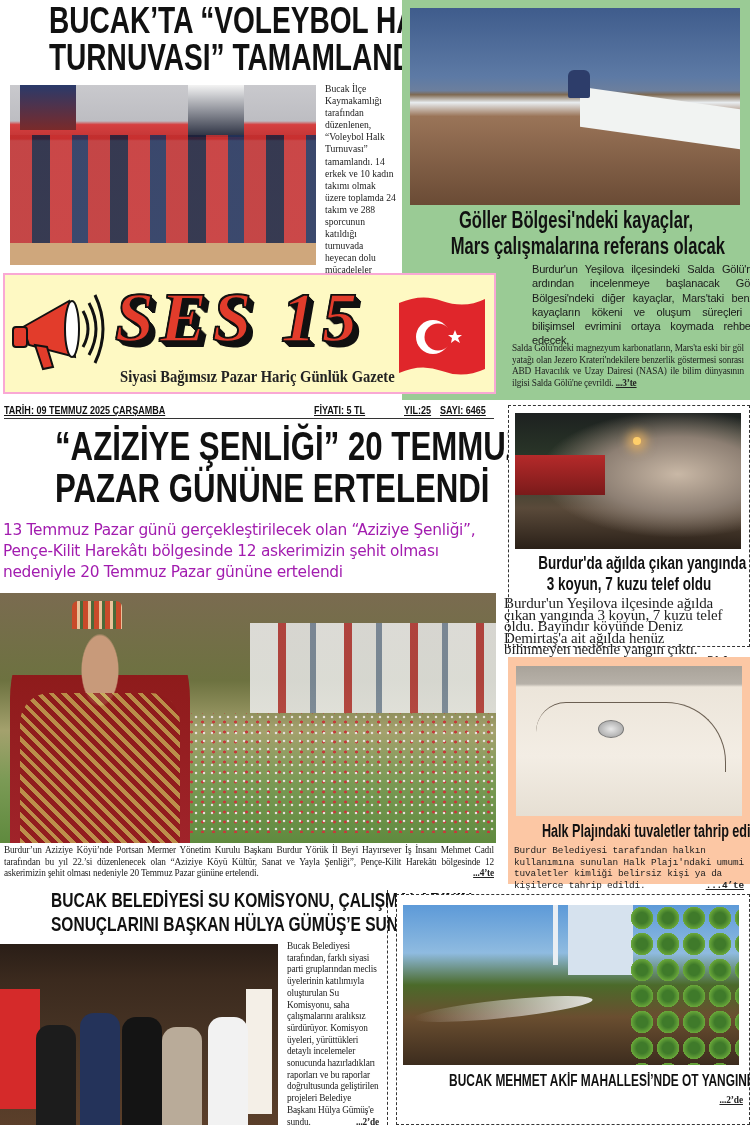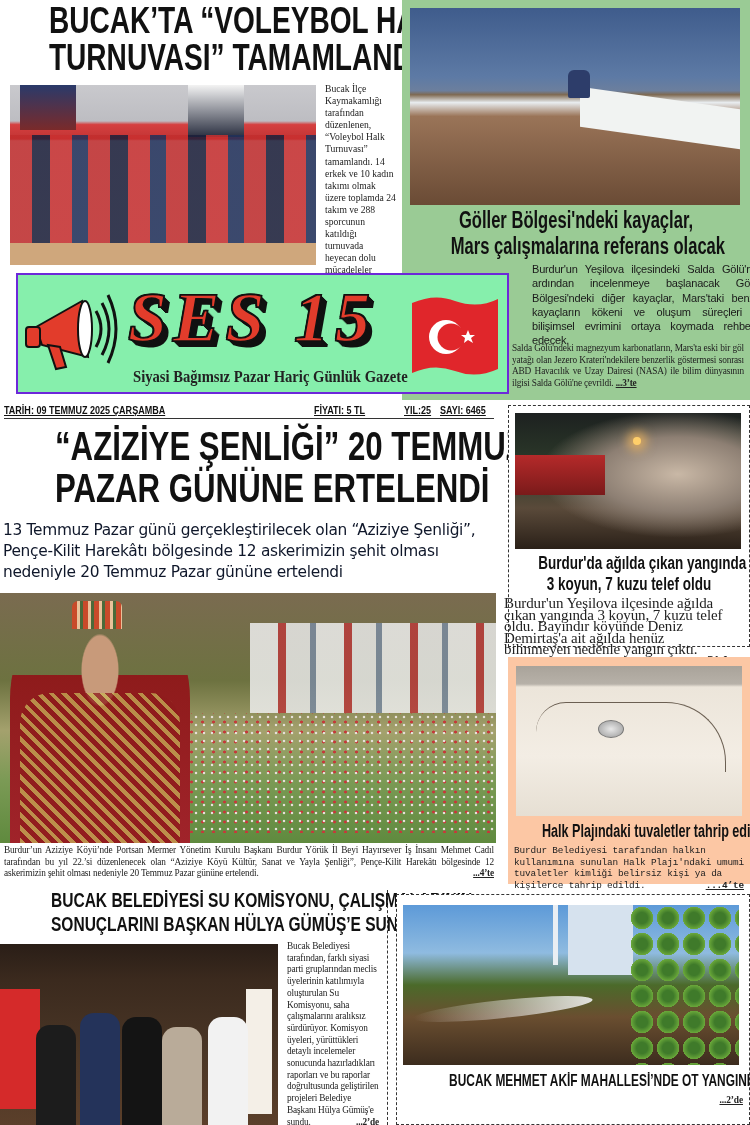--- a/index.html
+++ b/index.html
@@ -32,36 +32,36 @@
     background: linear-gradient(180deg, #3f5c8c 0%, #5d7aa5 35%, #6c7f9d 42%, #7f6a52 44%, #e8ecef 48%, #9a7458 55%, #6a4b35 100%); }
   .ph-salda .beach { position:absolute; right:0; top:90px; width:160px; height:40px; background:#f1f3f2; transform: skewY(8deg); }
   .ph-salda .person { position:absolute; left:158px; top:62px; width:22px; height:28px; background:#2d3d6a; border-radius:6px 6px 2px 2px; }
 
   #salda-title { left: 402px; top: 207px; width: 348px; text-align: center; }
   #salda-title div { font-family: "Liberation Sans", sans-serif; font-weight: bold; font-size: 23px; line-height: 26px; transform: scaleX(0.72); transform-origin: center top; white-space: nowrap; }
   #salda-lead { left: 532px; top: 262px; width: 232px; font-family: Liberation Sans, sans-serif; font-size: 11px; line-height: 14.3px; color: #1a1a1a; text-align: justify; letter-spacing: -0.2px; }
   #salda-body { left: 512px; top: 343px; width: 232px; font-size: 9.3px; line-height: 11.5px; text-align: justify; letter-spacing: -0.15px; }
 
   
-  #masthead { left: 16px; top: 273px; width: 493px; height: 121px; border: 2px solid #6d28d9; background: #86efac; }
+  #masthead { left: 3px; top: 273px; width: 493px; height: 121px; border: 2px solid #f9a8d4; background: #fef9c3; }
   #megaphone { position:absolute; left: 4px; top: 12px; width: 100px; height: 90px; }
   #logo-text { position:absolute; left: 110px; top: 4px; font-family: "Liberation Serif", serif; font-style: italic; font-weight: bold; font-size: 70px; line-height: 78px; color: #e23c2b; letter-spacing: 6px;
     text-shadow: 1px 1px 0 #111, 2px 2px 0 #111, 3px 3px 0 #111, 4px 4px 0 #111, 5px 5px 0 #111, 6px 6px 0 #111, -1px -1px 0 #111, 1px -1px 0 #111, -1px 1px 0 #111;
     -webkit-text-stroke: 1.5px #111; }
   #logo-sub { position:absolute; left: 115px; top: 92px; width: 260px; text-align:center; font-family: "Liberation Serif", serif; font-weight: bold; font-size: 17px; line-height: 20px; color: #222; transform: scaleX(0.86); transform-origin: left top; white-space: nowrap; }
   #flag { position:absolute; left: 392px; top: 18px; width: 90px; height: 84px; }
 
   
   #infobar { left: 4px; top: 403px; width: 490px; height: 16px; border-bottom: 1.5px solid #333; font-family: "Liberation Sans", sans-serif; font-weight: bold; font-size: 11px; line-height: 15px; }
   #infobar span { position:absolute; top:0; transform: scaleX(0.82); transform-origin: left top; white-space: nowrap; text-decoration: underline; }
 
   
   #main-title { left: 0; top: 425px; width: 500px; text-align: center; }
   #main-title div { font-family: "Liberation Sans", sans-serif; font-weight: bold; font-size: 40px; line-height: 42px; transform: scaleX(0.78); transform-origin: center top; white-space: nowrap; color: #111; }
-  #main-lead { left: 3px; top: 520px; width: 495px; font-family: "DejaVu Sans", sans-serif; font-size: 15.4px; line-height: 21px; color: #0f172a; letter-spacing: -0.3px; }
+  #main-lead { left: 3px; top: 520px; width: 495px; font-family: "DejaVu Sans", sans-serif; font-size: 15.4px; line-height: 21px; color: #a21caf; letter-spacing: -0.3px; }
 
   .ph-festival { left: 0; top: 593px; width: 496px; height: 250px;
     background: linear-gradient(180deg, #7a6b50 0%, #6d7240 35%, #a4a16d 55%, #7b9a55 75%, #5f8a3e 100%); }
   .ph-festival .crowd { position:absolute; left:160px; top:120px; width:336px; height:120px;
     background: radial-gradient(circle, #e6e0d8 1.4px, transparent 1.6px) 0 0/8px 8px, radial-gradient(circle, #c43b3b 1.4px, transparent 1.6px) 4px 4px/11px 10px; }
   .ph-festival .tents { position:absolute; left:250px; top:30px; width:246px; height:90px;
     background: repeating-linear-gradient(90deg, #eeeeee 0 28px, #b93b3b 28px 36px, #e8e8e8 36px 60px, #7a8aa0 60px 66px); opacity:.85; }
   .ph-festival .man { position:absolute; left:10px; top:10px; width:180px; height:240px;
     background: radial-gradient(ellipse at 50% 28%, #c89a7a 0 14%, transparent 15%),
                 linear-gradient(180deg, transparent 0 30%, #8e1b1b 30%, #a0232a 100%);

